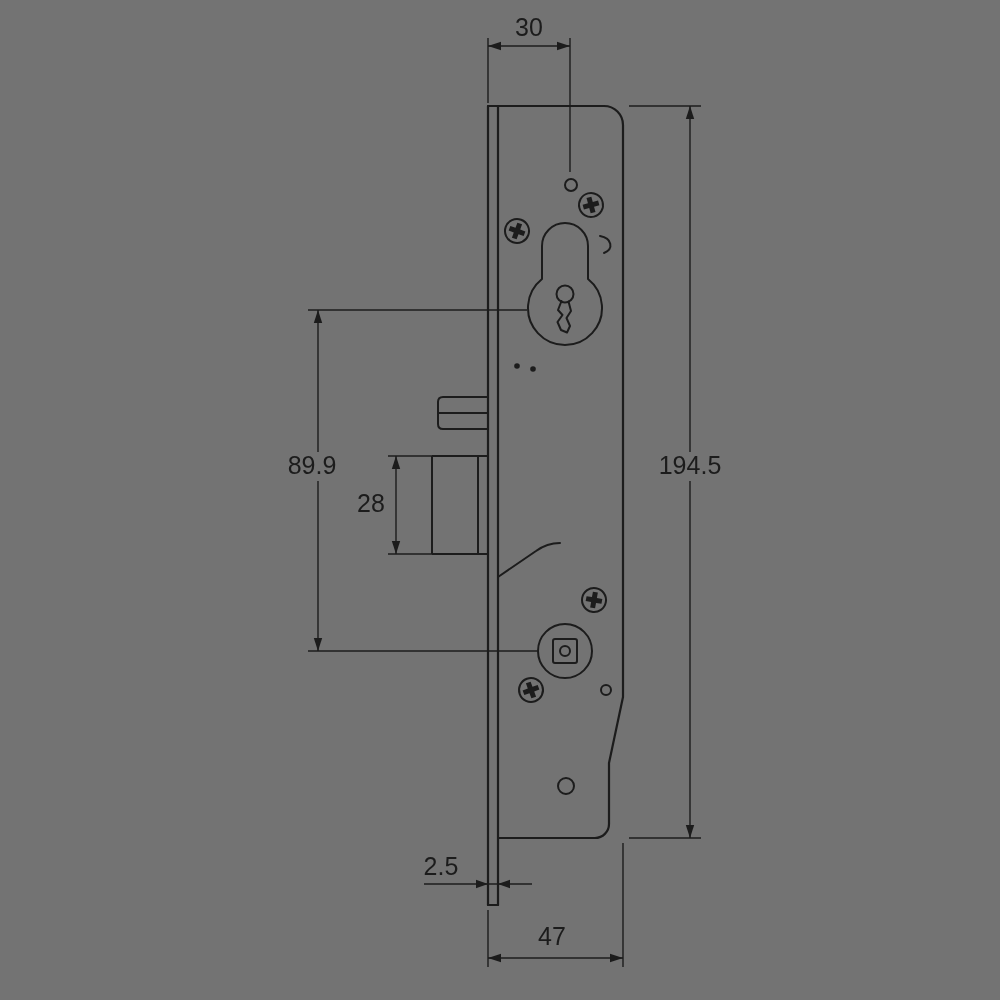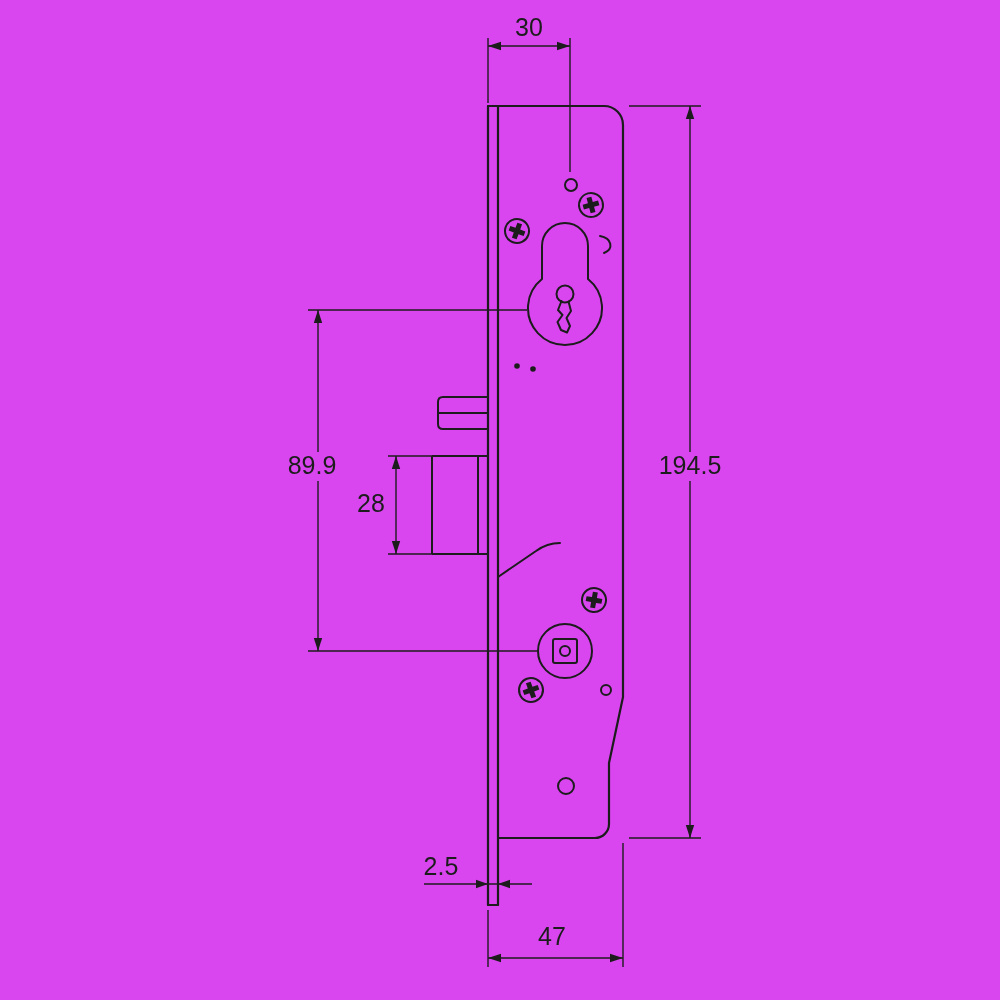--- a/index.html
+++ b/index.html
@@ -4,21 +4,21 @@
 <style>
   html, body {
     margin: 0; padding: 0;
     width: 1000px; height: 1000px;
     background: #ffffff;
     font-family: "Liberation Sans", sans-serif;
   }
   .stage {
     position: relative;
     width: 1000px; height: 1000px;
-    background: #d946ef;
+    background: #737373;
     overflow: hidden;
   }
   svg { position: absolute; left: 0; top: 0; }
   .part   { stroke: #1c1c1c; stroke-width: 2.2; fill: none; stroke-linejoin: round; stroke-linecap: round; }
   .detail { stroke: #1c1c1c; stroke-width: 2;   fill: none; stroke-linejoin: round; stroke-linecap: round; }
   .dim    { stroke: #1c1c1c; stroke-width: 1.4; fill: none; }
   .arrow  { fill: #1c1c1c; stroke: none; }
   .dotfill{ fill: #1c1c1c; stroke: none; }
   .dim-text {
     font-family: "Liberation Sans", "DejaVu Sans", sans-serif;

